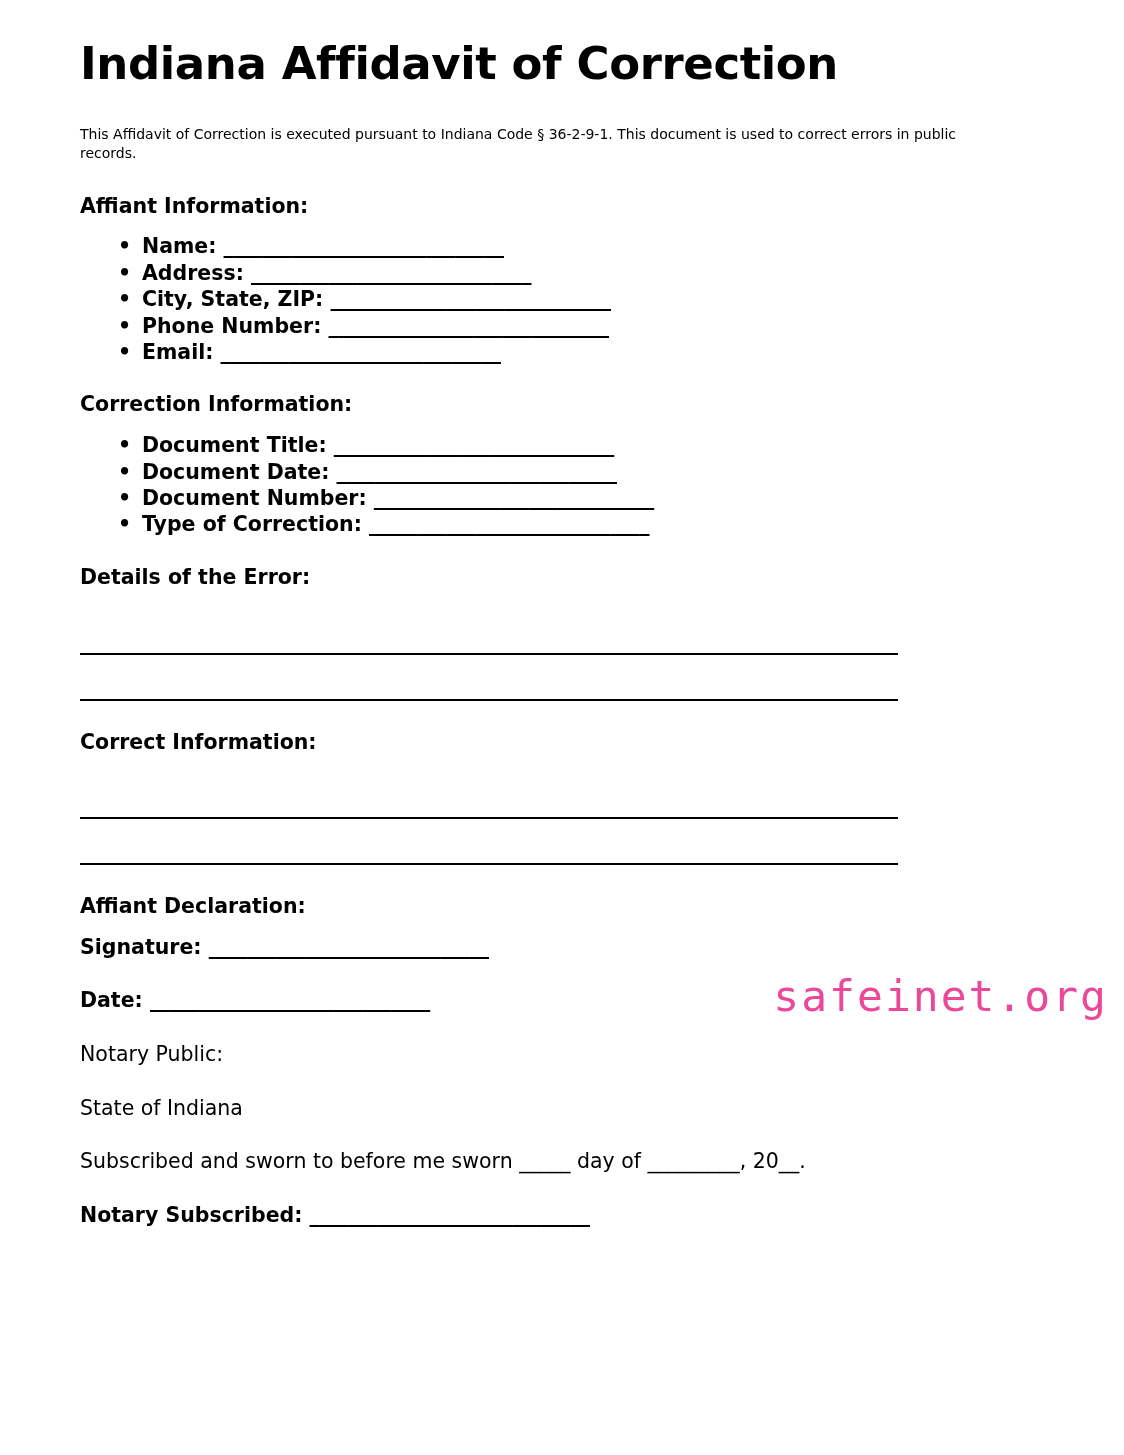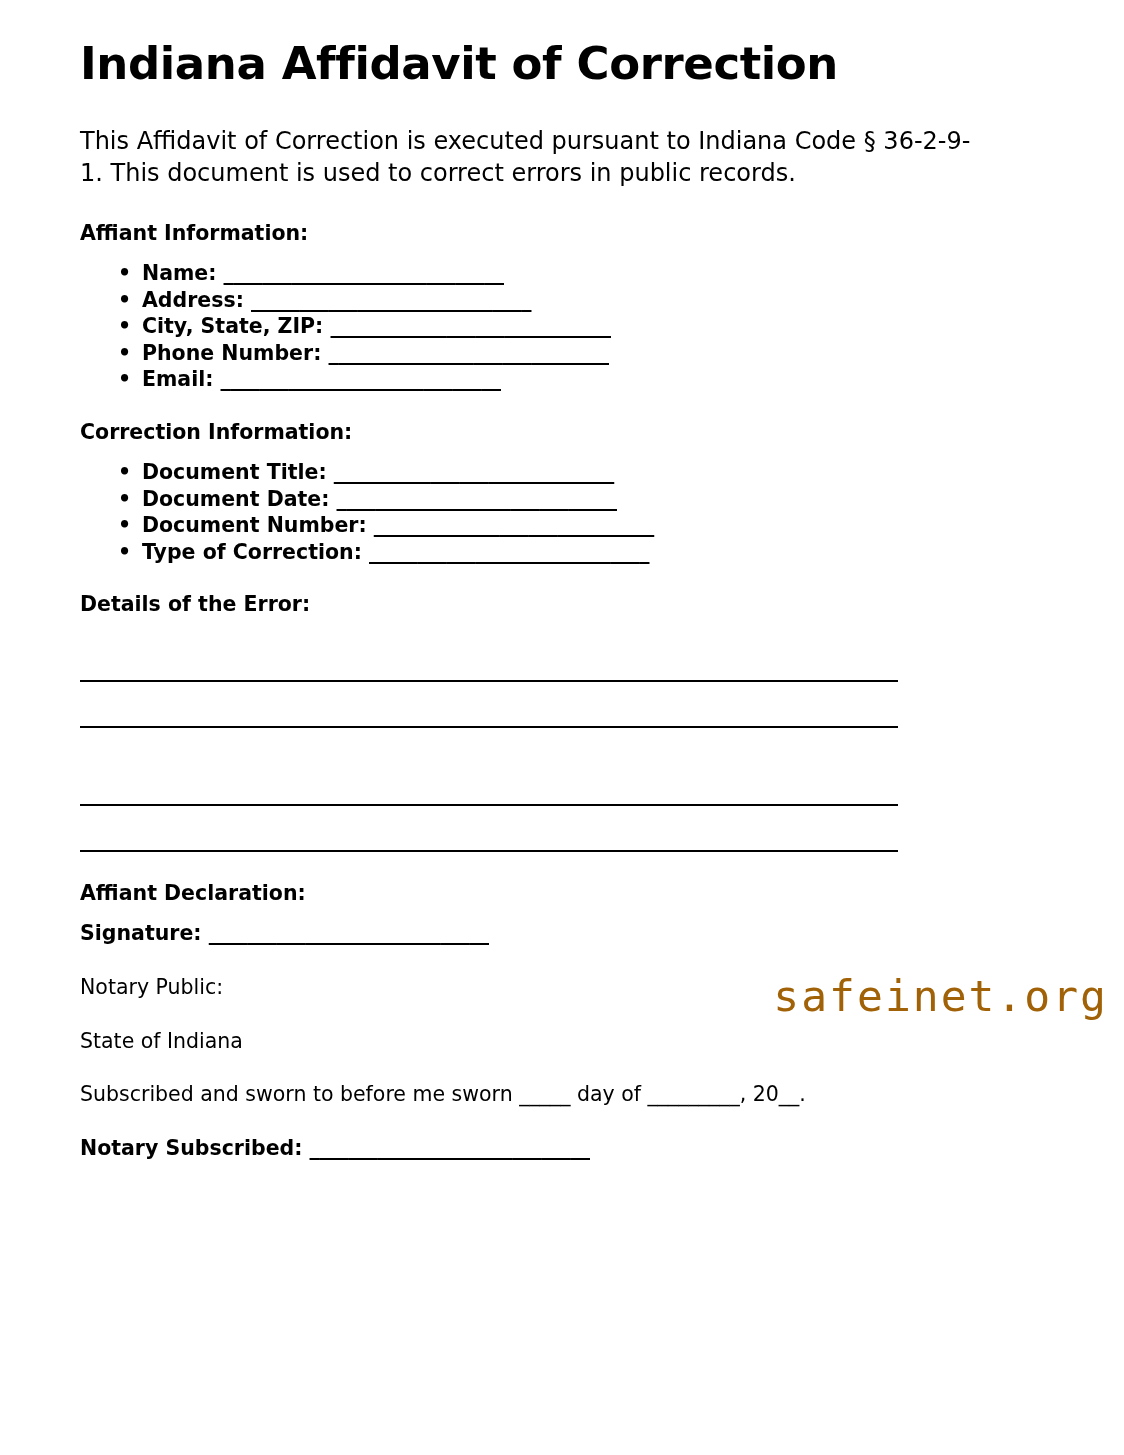--- a/index.html
+++ b/index.html
@@ -30,21 +30,21 @@
   .doc-title {
     font-size: 45px;
     font-weight: bold;
     line-height: 1.08;
     letter-spacing: -0.4px;
     margin: 0 0 36px 0;
     color: #000;
   }
 
   .intro {
-    font-size: 24px;
+    font-size: 14px;
     line-height: 1.36;
     margin: 0 0 30px 0;
     max-width: 905px;
     font-weight: normal;
   }
 
   .section-head {
     font-size: 20.5px;
     font-weight: bold;
     margin: 0 0 14px 0;
@@ -106,21 +106,21 @@
   }
   .line-item.bold { font-weight: bold; }
   .line-item.normal { font-weight: normal; }
 
   .watermark {
     position: absolute;
     right: 34px;
     bottom: 24px;
     font-family: "DejaVu Sans Mono", monospace;
     font-size: 43px;
-    color: #a16207;
+    color: #ec4899;
     letter-spacing: 2px;
     user-select: none;
   }
 </style>
 </head>
 <body>
 
 <div class="page">
 
   <h1 class="doc-title">Indiana Affidavit of Correction</h1>
@@ -165,32 +165,34 @@
   </ul>
 
   <div class="section-head">Details of the Error:</div>
   <div class="rule-block">
     <div class="rule-gap-a"></div>
     <hr class="blank-rule">
     <div class="rule-gap-b"></div>
     <hr class="blank-rule">
   </div>
 
+  <div class="section-head">Correct Information:</div>
   <div class="rule-block">
     <div class="rule-gap-a"></div>
     <hr class="blank-rule">
     <div class="rule-gap-b"></div>
     <hr class="blank-rule">
   </div>
 
   <div class="section-head">Affiant Declaration:</div>
 
 
   <div class="line-item bold"><span>Signature:</span> <span class="fill">_____________________________</span></div>
 
+  <div class="line-item bold"><span>Date:</span> <span class="fill">_____________________________</span></div>
 
   <div class="line-item normal">Notary Public:</div>
 
   <div class="line-item normal">State of Indiana</div>
 
 
   <div class="line-item normal">Subscribed and sworn to before me sworn _____ day of _________, 20__.</div>
 
   <div class="line-item bold"><span>Notary Subscribed:</span> <span class="fill">_____________________________</span></div>
 

